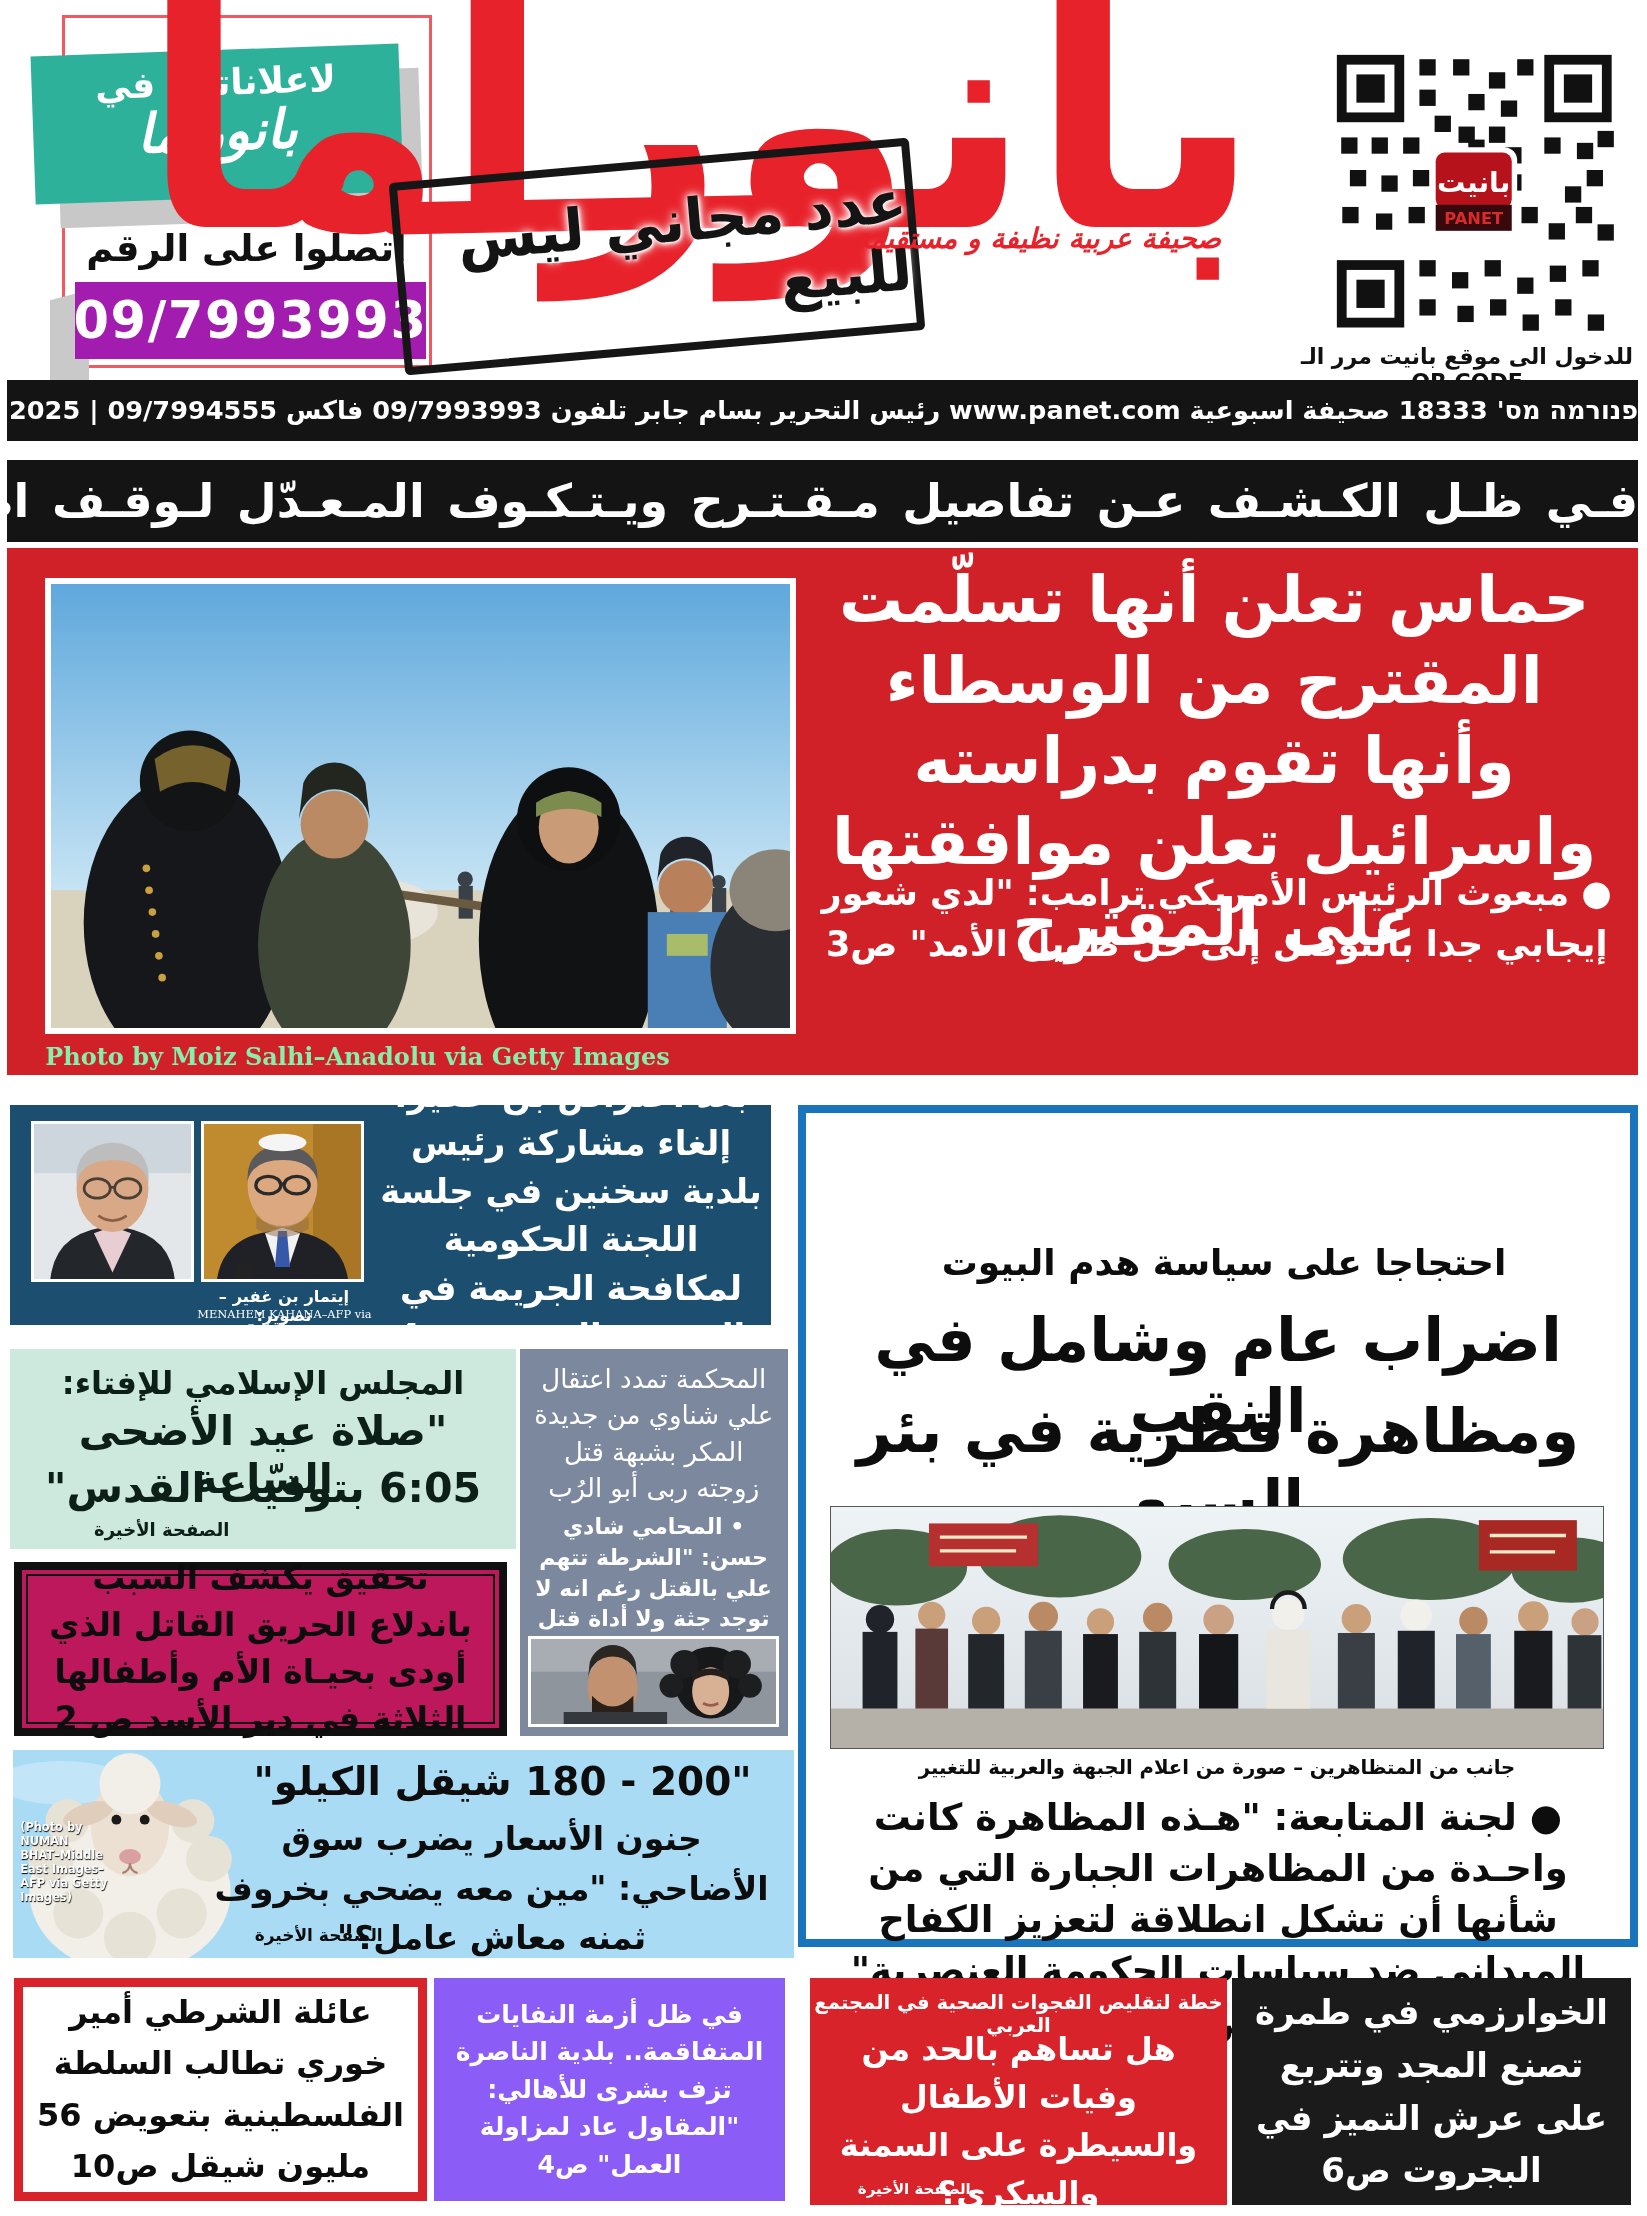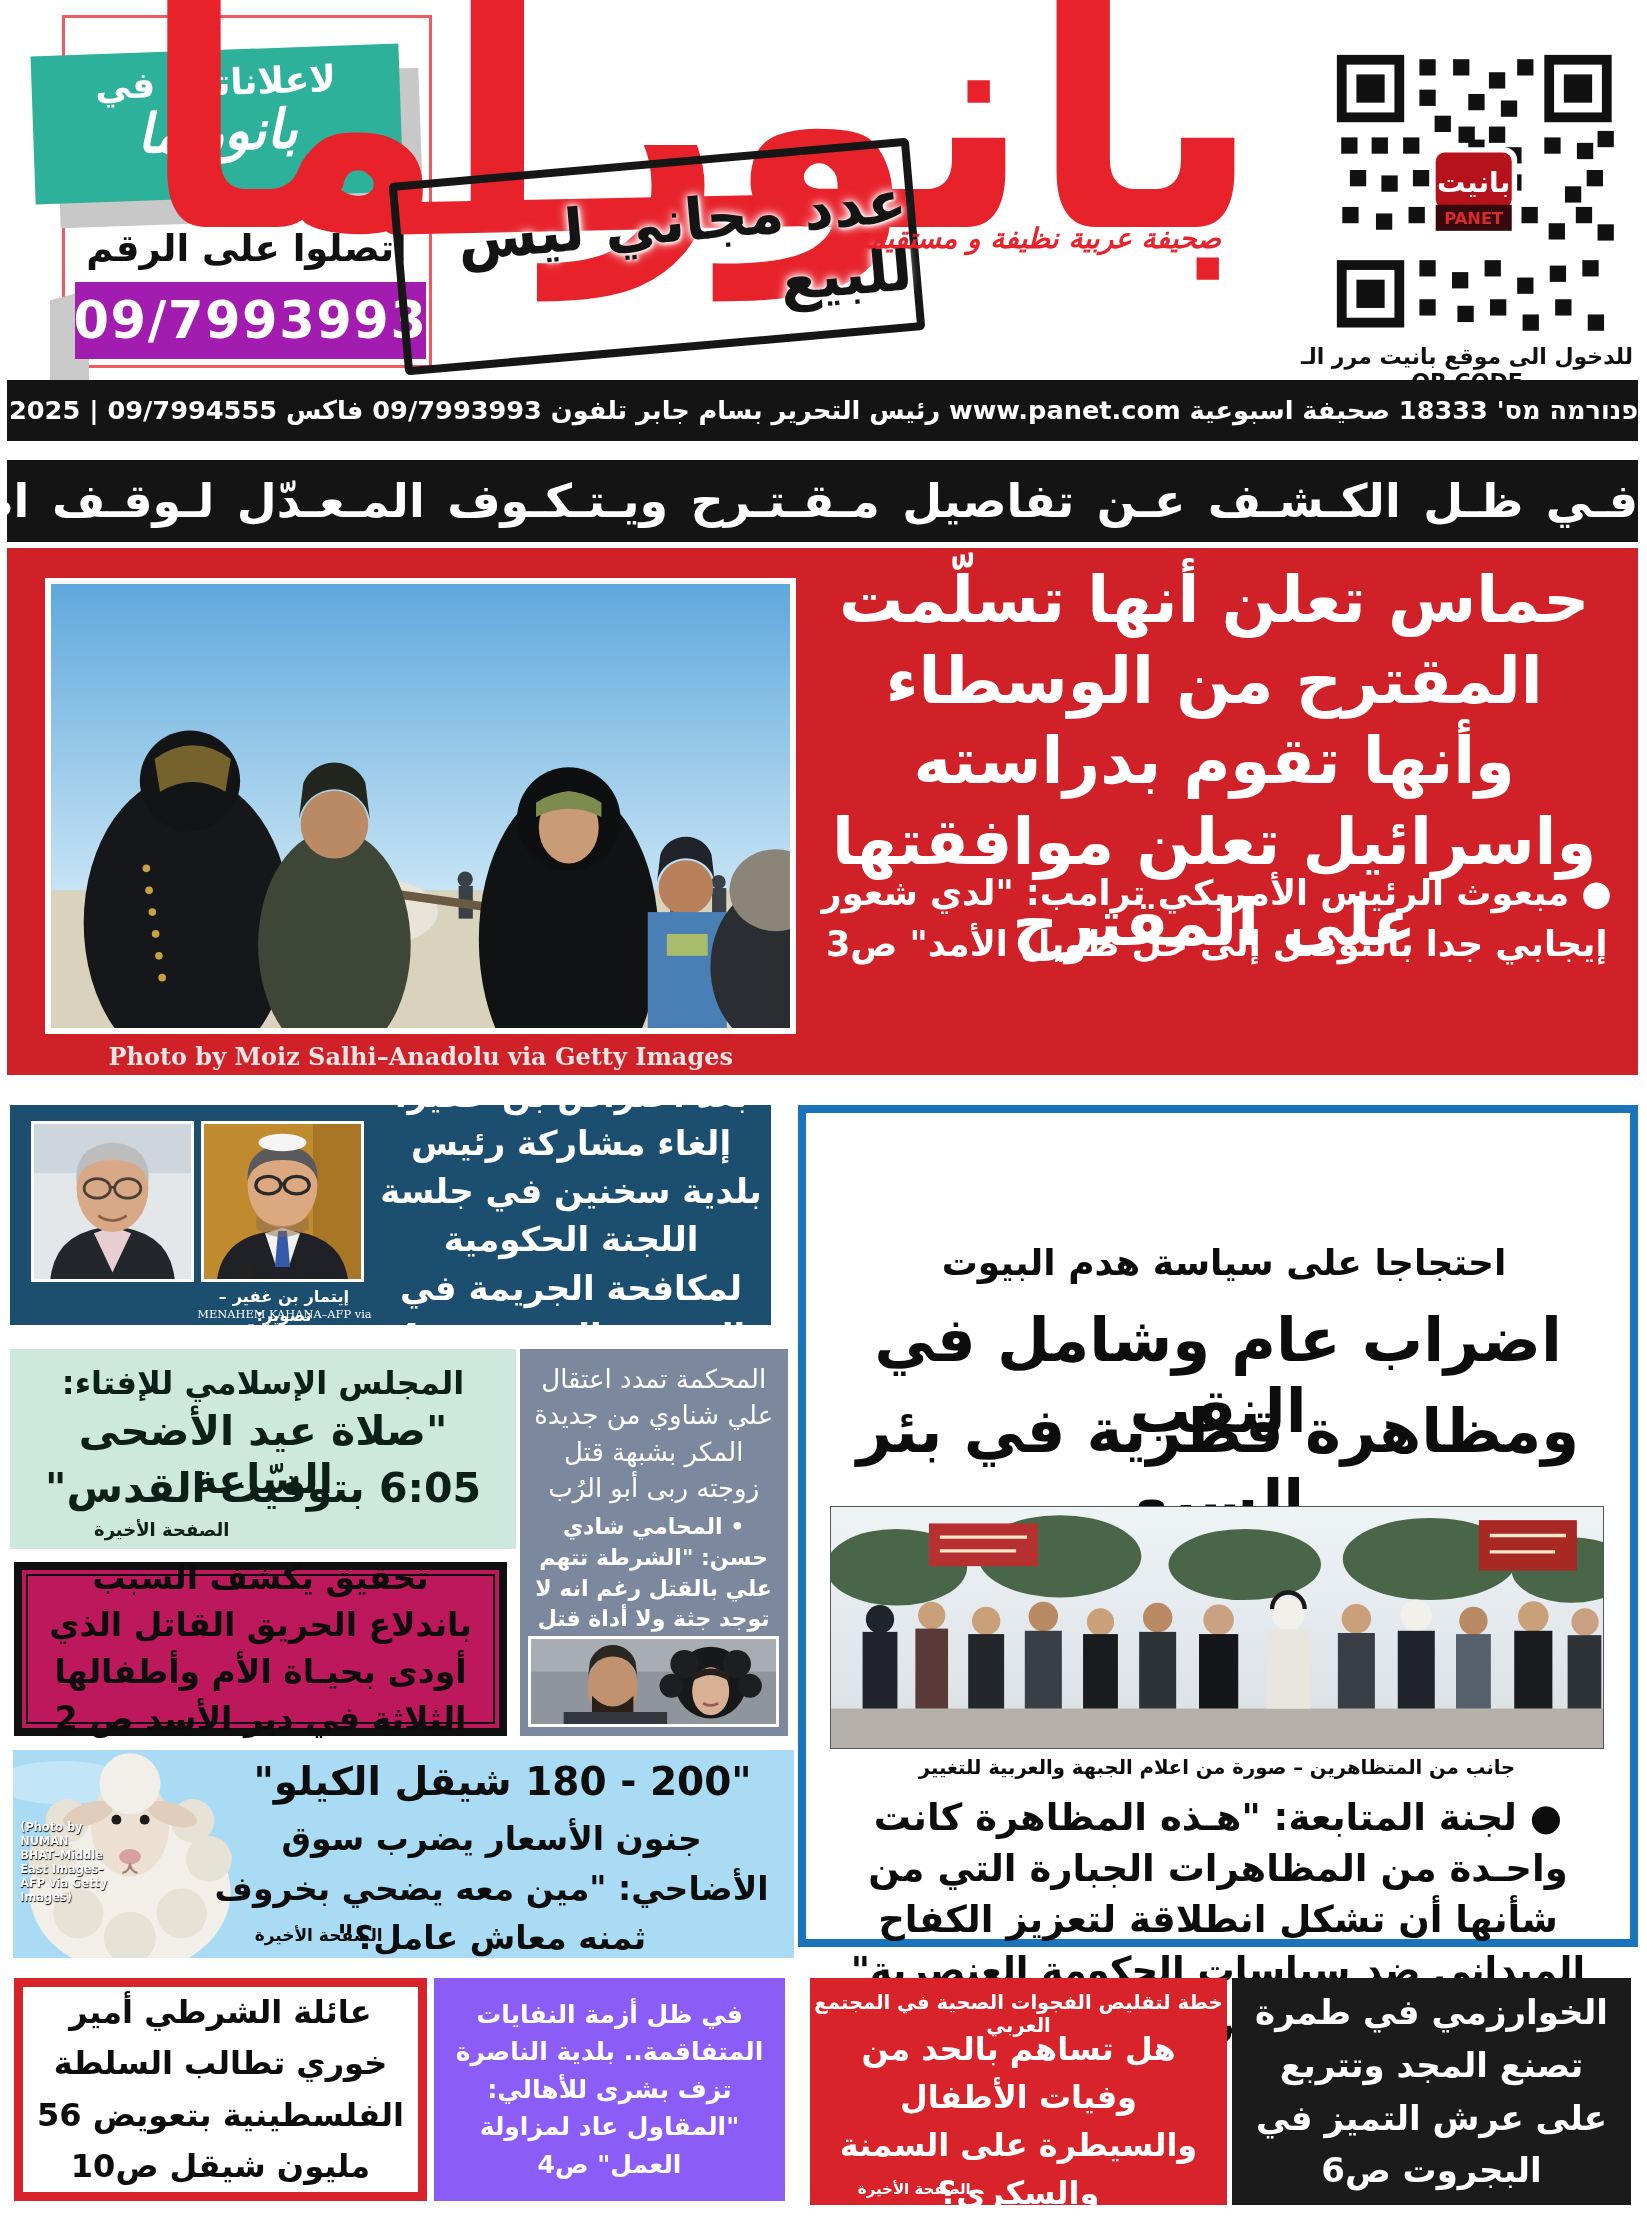--- a/index.html
+++ b/index.html
@@ -42,21 +42,21 @@
   
   .info-bar { left:8.2px; top:380px; width:1631px; height:61px; background:#141414; color:#fff;
               font-size:25.6px; font-weight:bold; text-align:center; line-height:61px; white-space:nowrap; }
   .banner { left:8.2px; top:460px; width:1631px; height:82px; background:#141414; color:#fff;
             font-size:46px; font-weight:bold; text-align:center; line-height:82px; word-spacing:6.5px; white-space:nowrap; }
 
   
   .lead { left:8.2px; top:548px; width:1631px; height:527px; background:#cf2127; }
   .lead-photo { left:38px; top:30px; width:751px; height:456px; border:6.5px solid #fff; background:#9cc4e4; }
   .lead-photo svg { display:block; width:100%; height:100%; }
-  .lead-caption { left:38px; top:494px; width:751px; text-align:center; color:#e5e5e5;
+  .lead-caption { left:38px; top:494px; width:751px; color:#86efac;
                   font-family:"DejaVu Serif", serif; font-size:24px; font-weight:bold; }
   .lead-headline { left:799px; top:12px; width:816px; color:#fff; font-size:64px; font-weight:bold;
                    line-height:1.26; text-align:center; }
   .lead-sub { left:810px; top:320px; width:799px; color:#fff; font-size:35px; font-weight:bold;
               line-height:1.45; text-align:center; }
 
   
   .bengvir { left:11px; top:1105px; width:761px; height:220px; background:#1c4e70; }
   .bg-photo { border:3.3px solid #fff; background:#ddd; }
   .bg-photo svg { display:block; width:100%; height:100%; }

